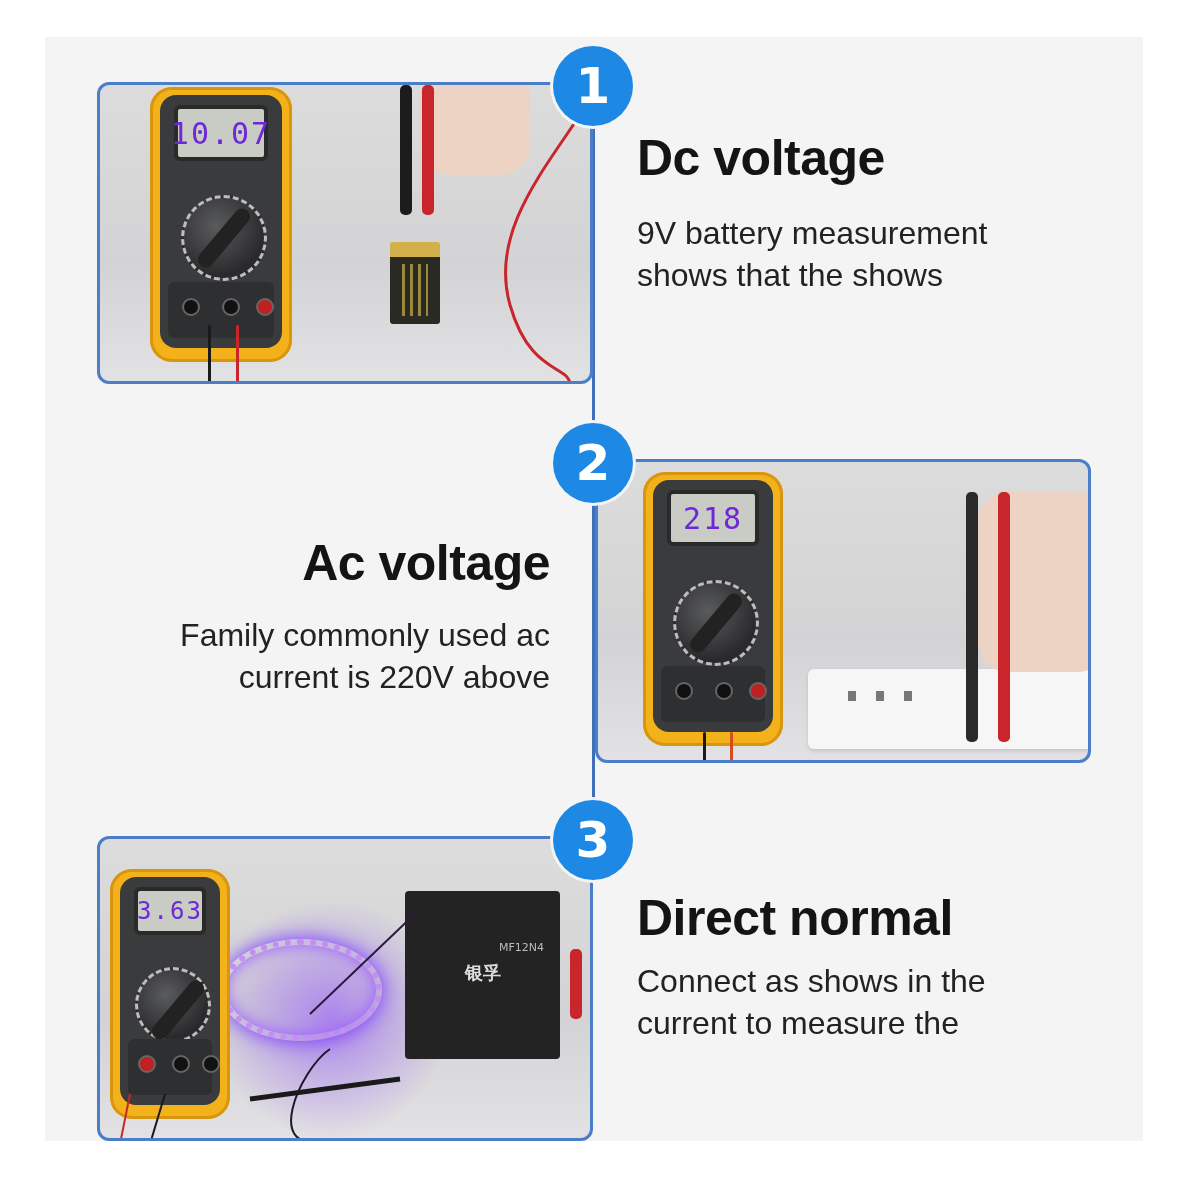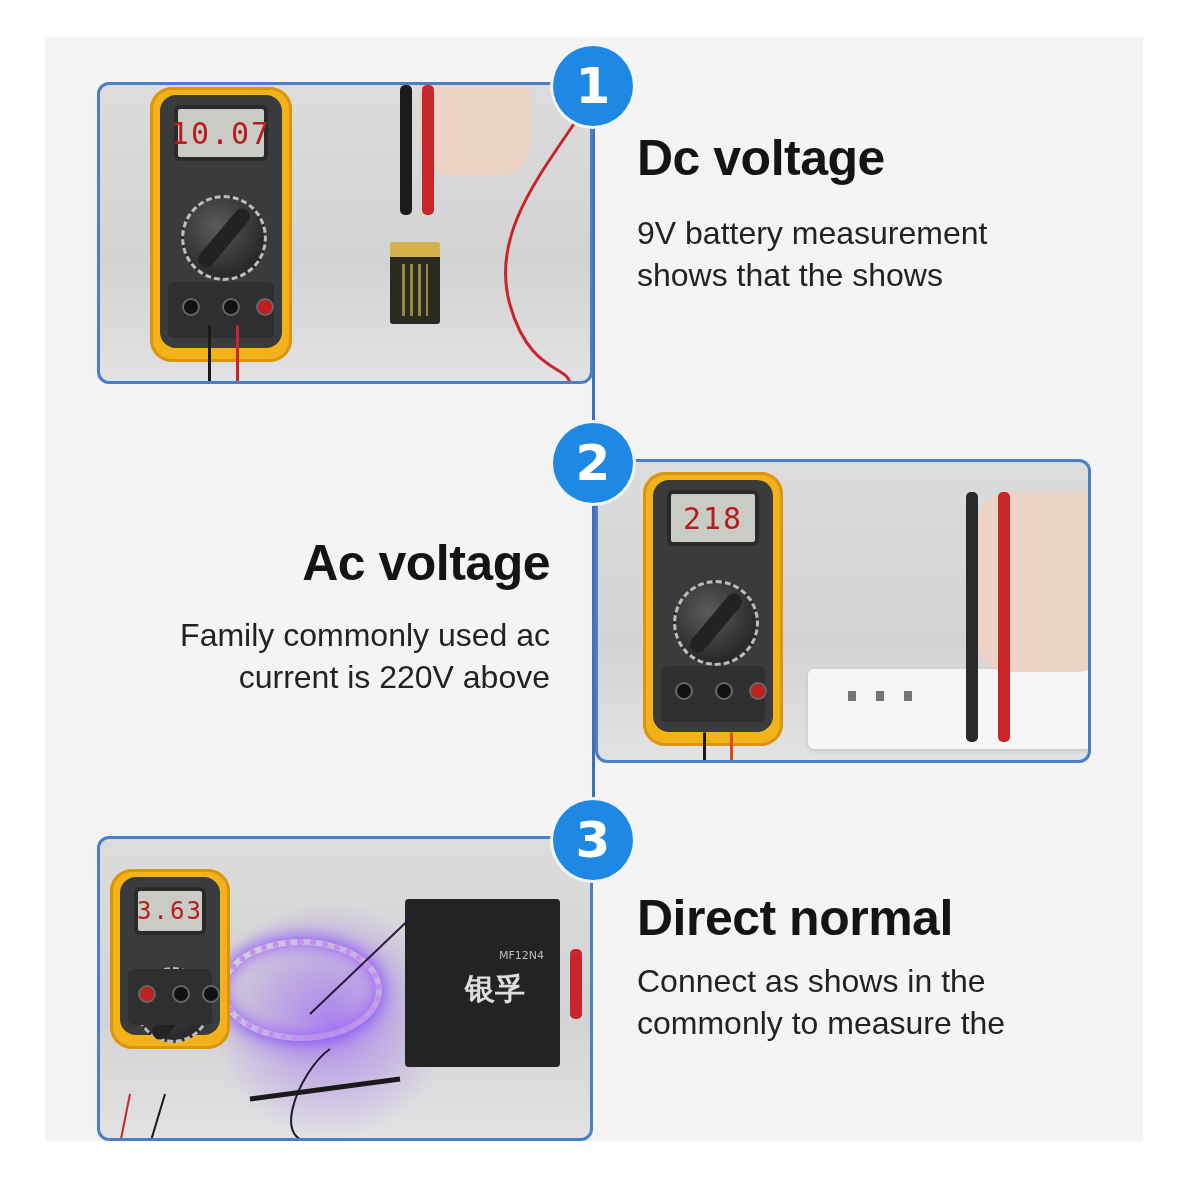--- a/index.html
+++ b/index.html
@@ -20,36 +20,36 @@
   .t1 { left: 637px; top: 133px; }
   .d1 { left: 637px; top: 212px; }
   .t2 { right: 650px; top: 538px; text-align: right; }
   .d2 { right: 650px; top: 614px; text-align: right; }
   .t3 { left: 637px; top: 893px; }
   .d3 { left: 637px; top: 960px; }
 
   
   .meter { position: absolute; background: #f3b21a; border-radius: 22px; box-shadow: inset 0 0 0 3px #d89510; }
   .meter-body { position: absolute; left: 10px; top: 8px; right: 10px; bottom: 14px; background: #3a3b3d; border-radius: 16px; }
-  .lcd { position: absolute; left: 14px; top: 10px; right: 14px; height: 48px; background: #c9cbc5; border: 4px solid #2a2a2a; border-radius: 6px; display: flex; align-items: center; justify-content: center; font-family: "DejaVu Sans Mono", monospace; font-size: 30px; color: #b91c1c; letter-spacing: 2px; }
+  .lcd { position: absolute; left: 14px; top: 10px; right: 14px; height: 48px; background: #c9cbc5; border: 4px solid #2a2a2a; border-radius: 6px; display: flex; align-items: center; justify-content: center; font-family: "DejaVu Sans Mono", monospace; font-size: 30px; color: #6d28d9; letter-spacing: 2px; }
   .dial { position: absolute; left: 50%; width: 80px; height: 80px; margin-left: -40px; border-radius: 50%; background: radial-gradient(circle at 40% 35%, #5a5b5d, #2a2a2c 70%); border: 3px dashed #bdbdbd; }
   .dial::after { content: ""; position: absolute; left: 32px; top: 4px; width: 16px; height: 72px; background: #222; border-radius: 8px; transform: rotate(40deg); }
   .jacks { position: absolute; left: 8px; right: 8px; bottom: 10px; height: 56px; background: #2e2f31; border-radius: 6px; }
   .jack { position: absolute; width: 14px; height: 14px; border-radius: 50%; background: #111; border: 2px solid #666; top: 16px; }
   .lead { position: absolute; width: 3px; border-radius: 2px; }
   .probe { position: absolute; width: 12px; border-radius: 5px; }
   .battery9v { position: absolute; left: 290px; top: 157px; width: 50px; height: 82px; background: linear-gradient(180deg, #d2b04a 0 18%, #2b2a22 18% 100%); border-radius: 3px; }
   .battery9v::after { content: ""; position: absolute; left: 12px; top: 22px; width: 26px; height: 52px; background: repeating-linear-gradient(90deg, #c8b24a 0 3px, transparent 3px 8px); opacity: 0.7; }
   .hand { position: absolute; background: #ecd3c4; border-radius: 30px; }
   .strip { position: absolute; background: #f6f6f6; border-radius: 6px; box-shadow: 0 2px 4px rgba(0,0,0,.12); }
   .outlet { position: absolute; width: 8px; height: 10px; background: #777; top: 22px; }
   .car-battery { position: absolute; background: #232323; border-radius: 4px; }
   .led-ring { position: absolute; border-radius: 50%; border: 6px dotted #c48ff0; box-shadow: 0 0 20px #7a3cff, inset 0 0 16px #9b5bff; }
   .glow { position: absolute; border-radius: 50%; background: radial-gradient(circle, rgba(140,70,255,.55), rgba(140,70,255,0) 70%); }
-  .cn-text { position: absolute; color: #ddd; font-size: 30px; font-weight: bold; font-family: Liberation Sans, sans-serif; }
+  .cn-text { position: absolute; color: #ddd; font-size: 18px; font-weight: bold; font-family: Liberation Sans, sans-serif; }
   .small-label { position: absolute; color: #bbb; font-size: 11px; font-family: "DejaVu Sans", sans-serif; }
 </style>
 </head>
 <body>
 
 <div class="panel"></div>
 <div class="connector"></div>
 
 <div class="photo photo-1">
   <div class="meter" style="left:50px; top:2px; width:142px; height:275px;">
@@ -106,42 +106,42 @@
 <div class="badge badge-2">2</div>
 <div class="title t2">Ac voltage</div>
 <div class="desc d2">
   <div>Family commonly used ac</div>
   <div>current is 220V above</div>
 </div>
 
 <div class="photo photo-3">
   <div class="glow" style="left:110px; top:60px; width:240px; height:240px;"></div>
   <div class="led-ring" style="left:120px; top:100px; width:150px; height:90px;"></div>
-  <div class="meter" style="left:10px; top:30px; width:120px; height:180px;">
+  <div class="meter" style="left:10px; top:30px; width:120px; height:250px;">
     <div class="meter-body">
       <div class="lcd" style="font-size:24px; height:40px;">3.63</div>
       <div class="dial" style="top:90px; width:70px; height:70px; margin-left:-35px;"></div>
       <div class="jacks">
         <div class="jack" style="left:10px; background:#c02020;"></div>
         <div class="jack" style="left:44px;"></div>
         <div class="jack" style="left:74px;"></div>
       </div>
     </div>
   </div>
-  <div class="car-battery" style="left:305px; top:60px; width:155px; height:168px;">
+  <div class="car-battery" style="left:305px; top:52px; width:155px; height:168px;">
     <div class="small-label" style="right:16px; top:50px;">MF12N4</div>
     <div class="cn-text" style="left:60px; top:70px;">银孚</div>
   </div>
   <div class="probe" style="left:470px; top:110px; height:70px; background:#c8262a;"></div>
   <svg style="position:absolute; left:0; top:0;" width="496" height="305">
     <path d="M30 255 L 20 305" stroke="#c8262a" stroke-width="2" fill="none"></path>
     <path d="M65 255 L 50 305" stroke="#1a1a1a" stroke-width="2" fill="none"></path>
     <path d="M230 210 C 200 230, 160 320, 230 300" stroke="#1a1a2a" stroke-width="2" fill="none"></path>
     <path d="M150 260 L 300 240" stroke="#1a1a1a" stroke-width="5" fill="none"></path>
     <path d="M210 175 L 320 70" stroke="#2a1a40" stroke-width="2" fill="none"></path>
   </svg>
 </div>
 <div class="badge badge-3">3</div>
 <div class="title t3">Direct normal</div>
 <div class="desc d3">
   <div>Connect as shows in the</div>
-  <div>commonly to measure the</div>
+  <div>current to measure the</div>
 </div>
 
 </body></html>

